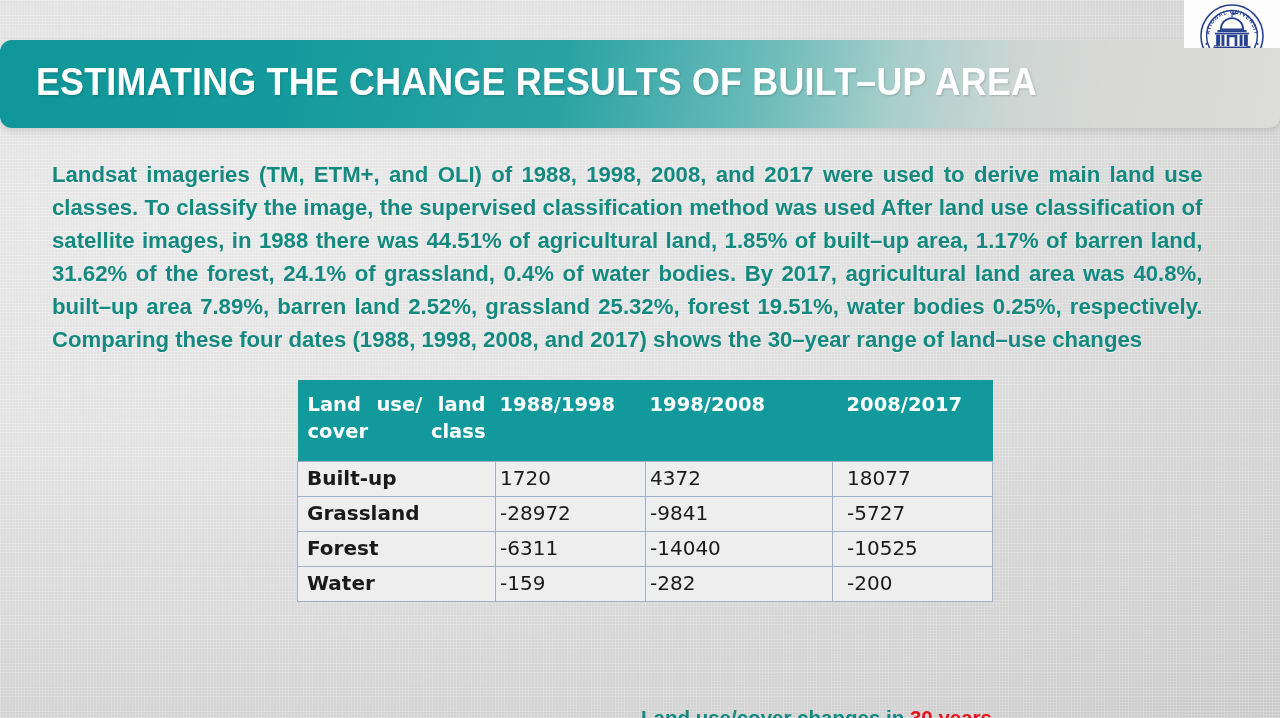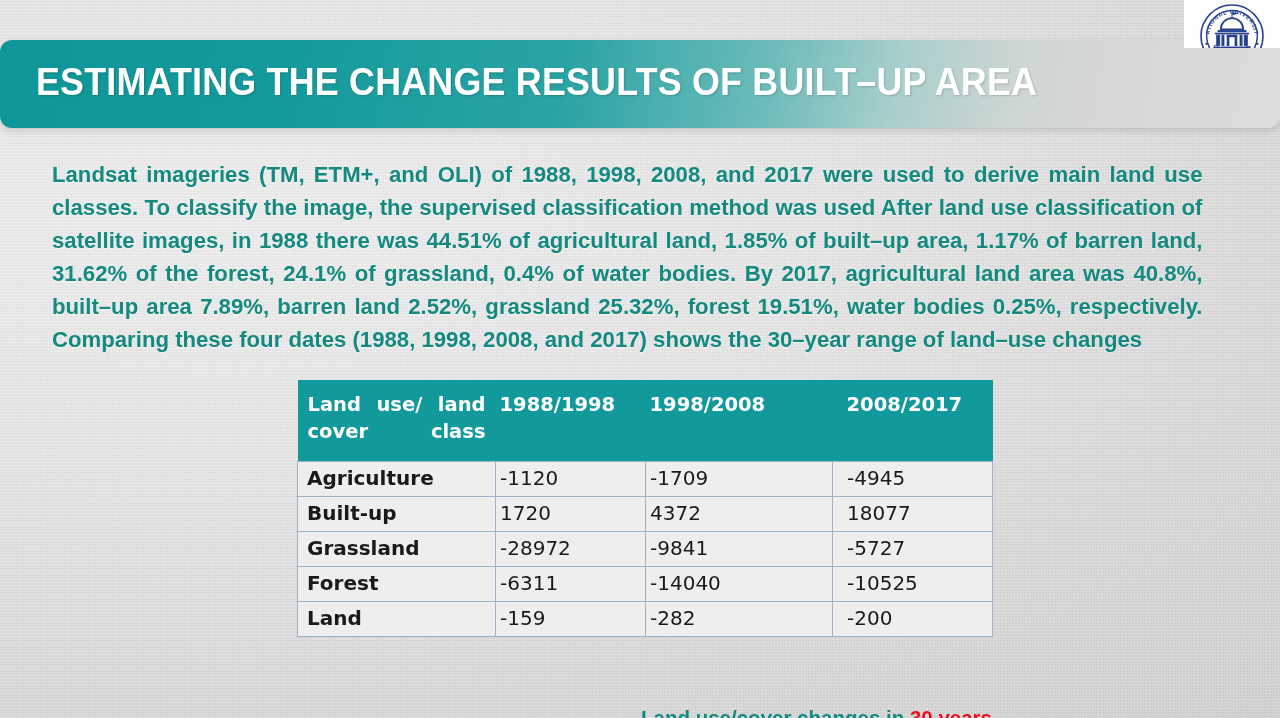--- a/index.html
+++ b/index.html
@@ -234,45 +234,39 @@
     <thead>
       <tr>
         <th class="h1">Land use/ land cover class</th>
         <th class="h2">1988/1998</th>
         <th class="h3">1998/2008</th>
         <th class="h4">2008/2017</th>
       </tr>
     </thead>
     <tbody>
       <tr>
-        <td class="label">Agriculture</td>
-        <td class="val v1">-1120</td>
-        <td class="val v2">-1709</td>
-        <td class="val v3">-4945</td>
-      </tr>
-      <tr>
         <td class="label">Built-up</td>
         <td class="val v1">1720</td>
         <td class="val v2">4372</td>
         <td class="val v3">18077</td>
       </tr>
       <tr>
         <td class="label">Grassland</td>
         <td class="val v1">-28972</td>
         <td class="val v2">-9841</td>
         <td class="val v3">-5727</td>
       </tr>
       <tr>
         <td class="label">Forest</td>
         <td class="val v1">-6311</td>
         <td class="val v2">-14040</td>
         <td class="val v3">-10525</td>
       </tr>
       <tr>
-        <td class="label">Land</td>
+        <td class="label">Water</td>
         <td class="val v1">-159</td>
         <td class="val v2">-282</td>
         <td class="val v3">-200</td>
       </tr>
     </tbody>
   </table>
 
   <div id="caption">
     <span>Land use/cover changes in </span><span class="hl">30 years</span>
   </div>

